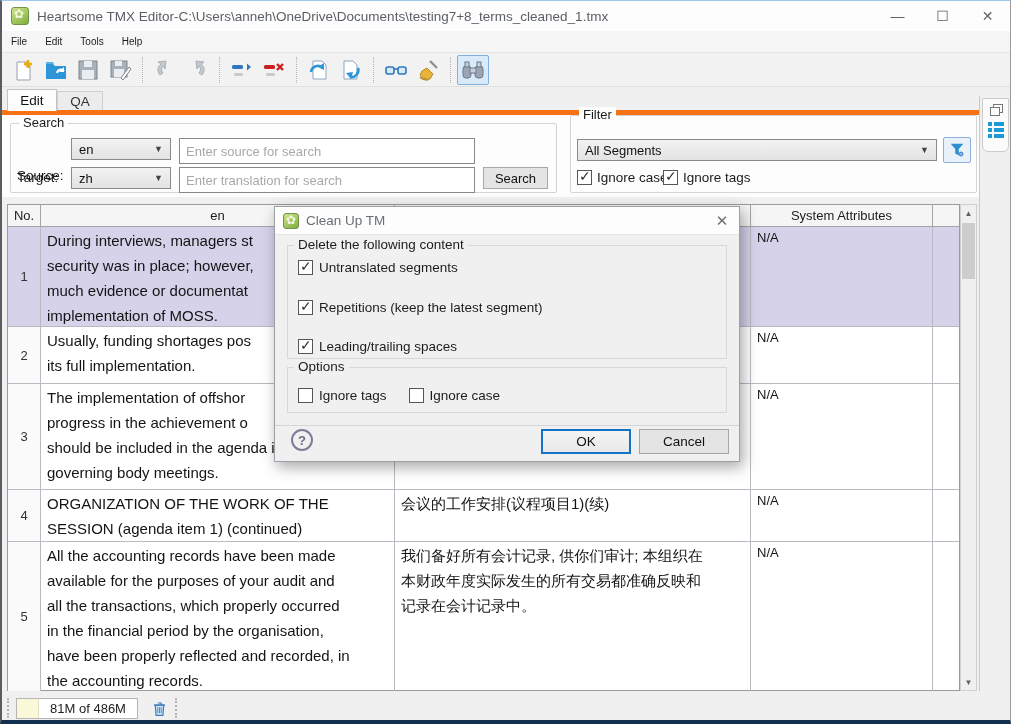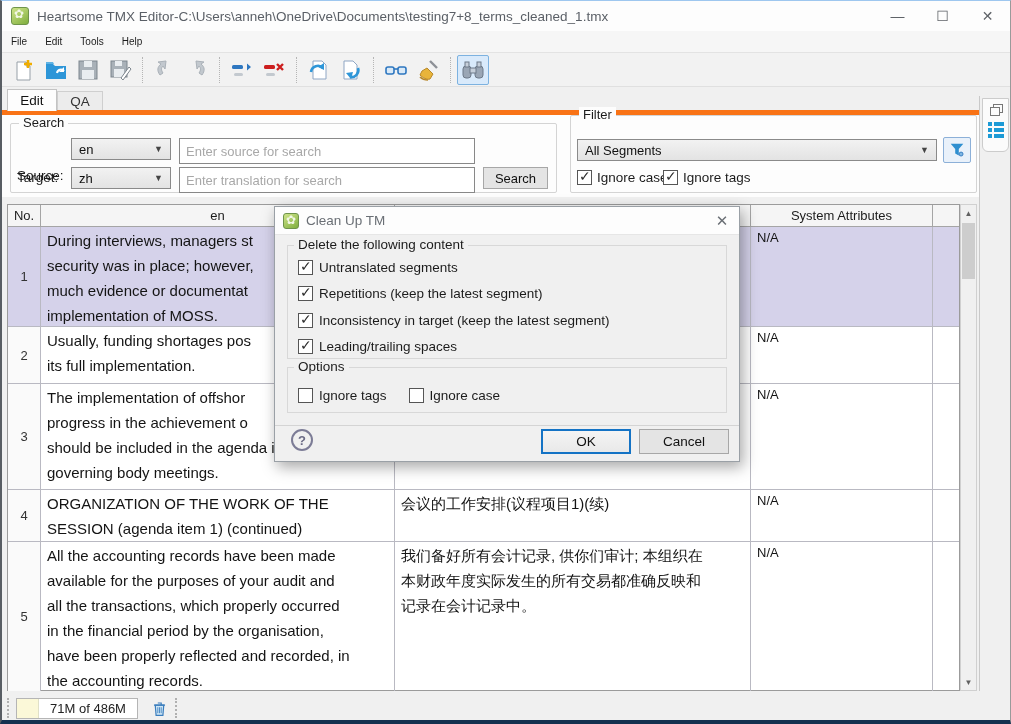--- a/index.html
+++ b/index.html
@@ -362,21 +362,21 @@
   <div class="vscroll">
     <div class="sb-arrow sb-up">▲</div>
     <div class="sb-thumb"></div>
     <div class="sb-arrow sb-down">▼</div>
   </div>
 
   <div class="statusbar">
     <div class="grip"></div>
     <div class="mem-box">
       <div class="mem-swatch"></div>
-      <div class="mem-text">71M of 486M</div>
+      <div class="mem-text">81M of 486M</div>
     </div>
     <div class="trash-btn">
       <svg viewBox="0 0 20 20" width="17" height="17">
           <path d="M5 6h10l-1 12H6z" fill="#cfe6f5" stroke="#3a7dbd" stroke-width="1.4"></path>
           <path d="M3.5 6h13M8 3.5h4V6" fill="none" stroke="#3a7dbd" stroke-width="1.4"></path>
           <path d="M8 8.5v7M10 8.5v7M12 8.5v7" stroke="#3a7dbd"></path>
         </svg>
     </div>
     <div class="grip"></div>
   </div>
@@ -393,24 +393,20 @@
       <div class="dlg-cb">
         <span class="cb checked"></span>
         <span>Untranslated segments</span>
       </div>
       <div class="dlg-cb">
         <span class="cb checked"></span>
         <span>Repetitions (keep the latest segment)</span>
       </div>
       <div class="dlg-cb">
         <span class="cb checked"></span>
-        <span>Inconsistency in target (keep the latest segment)</span>
-      </div>
-      <div class="dlg-cb">
-        <span class="cb checked"></span>
         <span>Leading/trailing spaces</span>
       </div>
     </div>
 
     <div class="dlg-group dg2">
       <div class="legend">Options</div>
       <div class="dlg-cb">
         <span class="cb"></span>
         <span>Ignore tags</span>
       </div>

